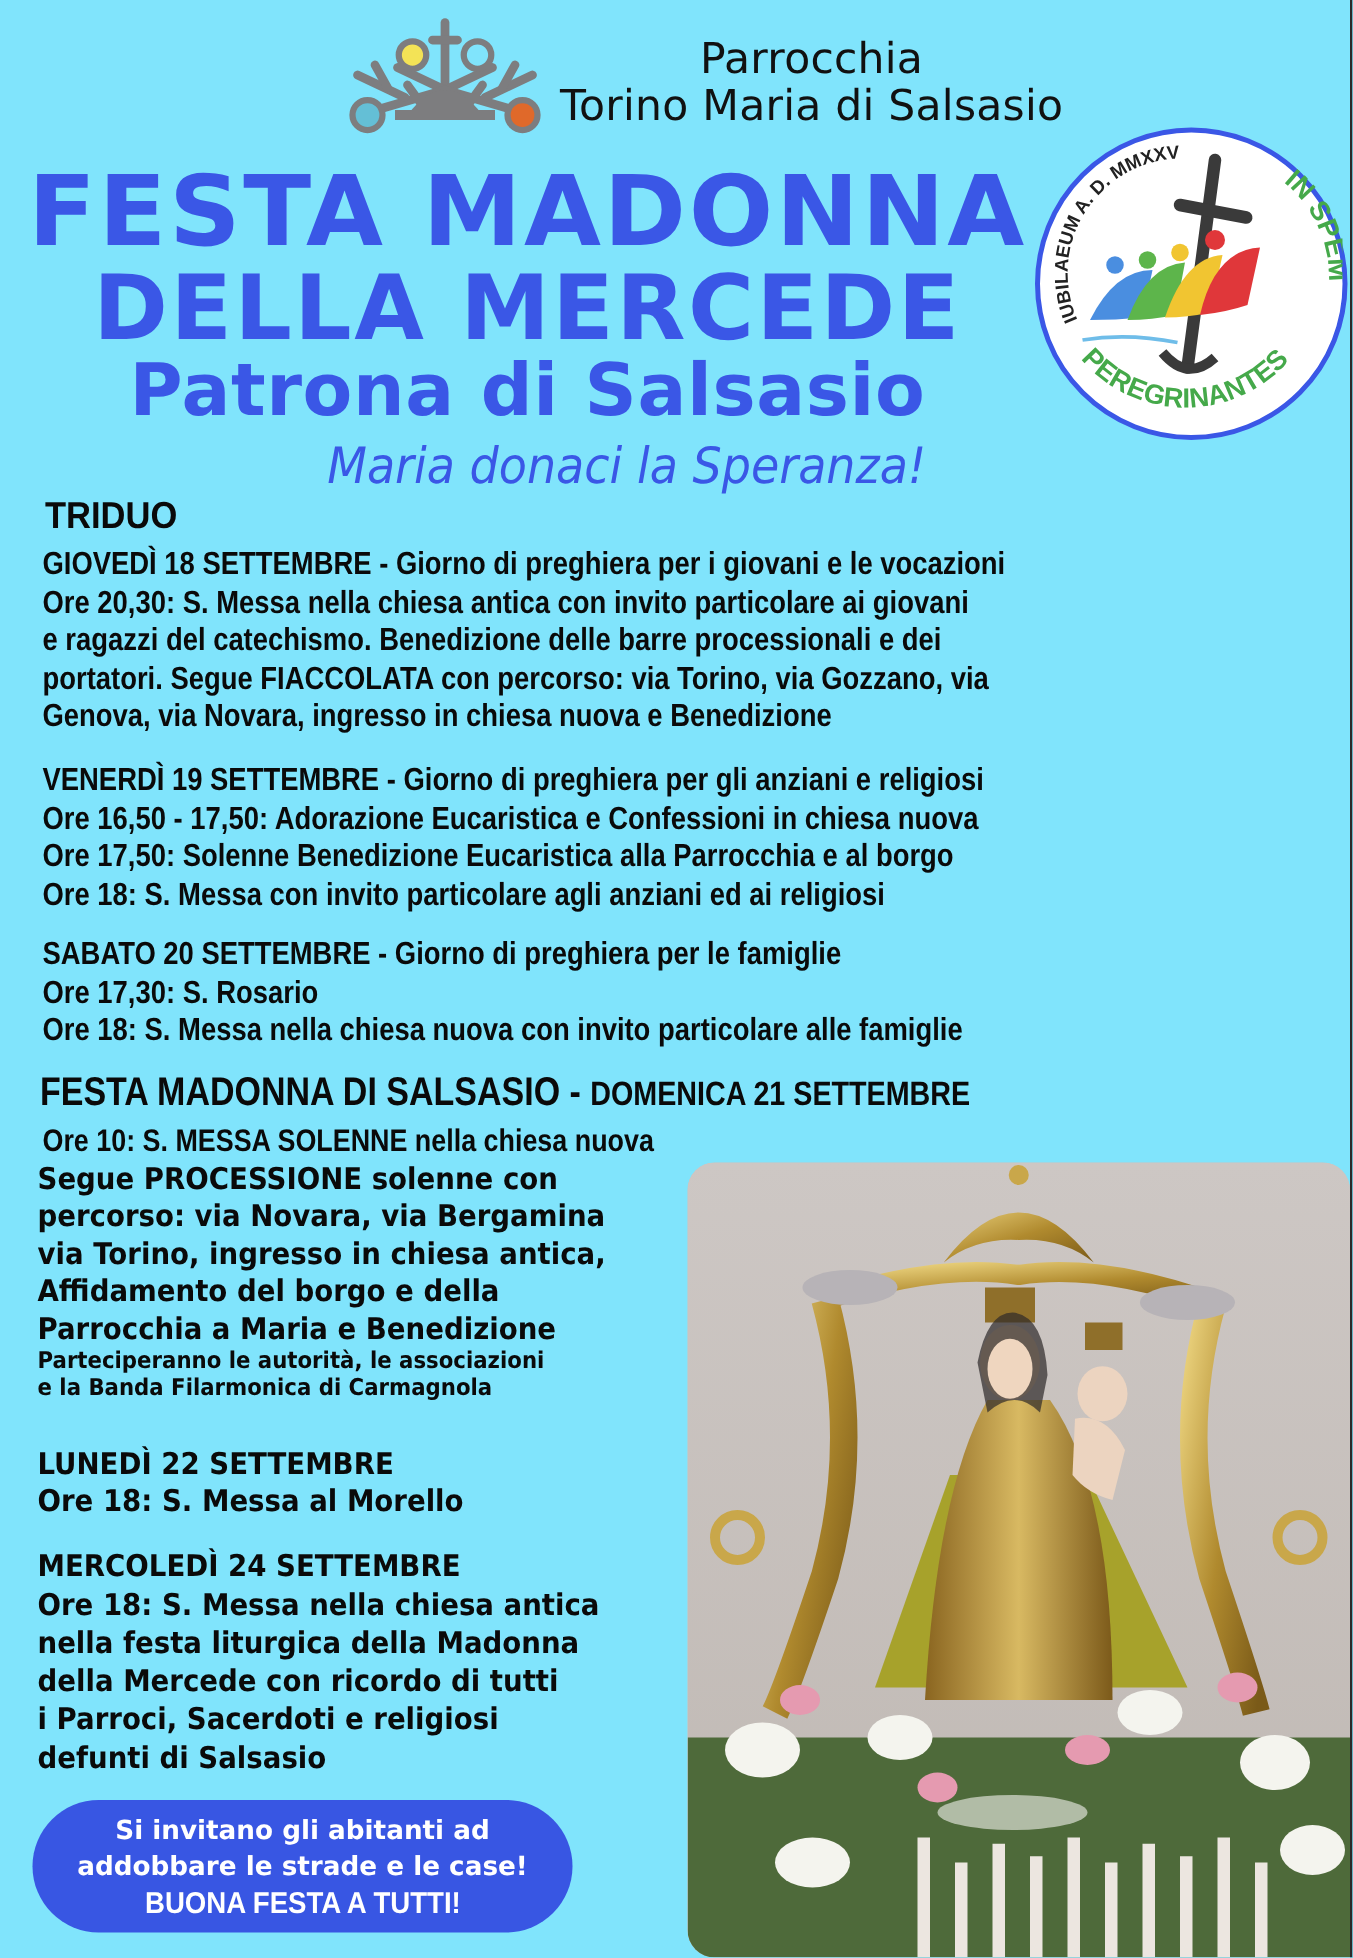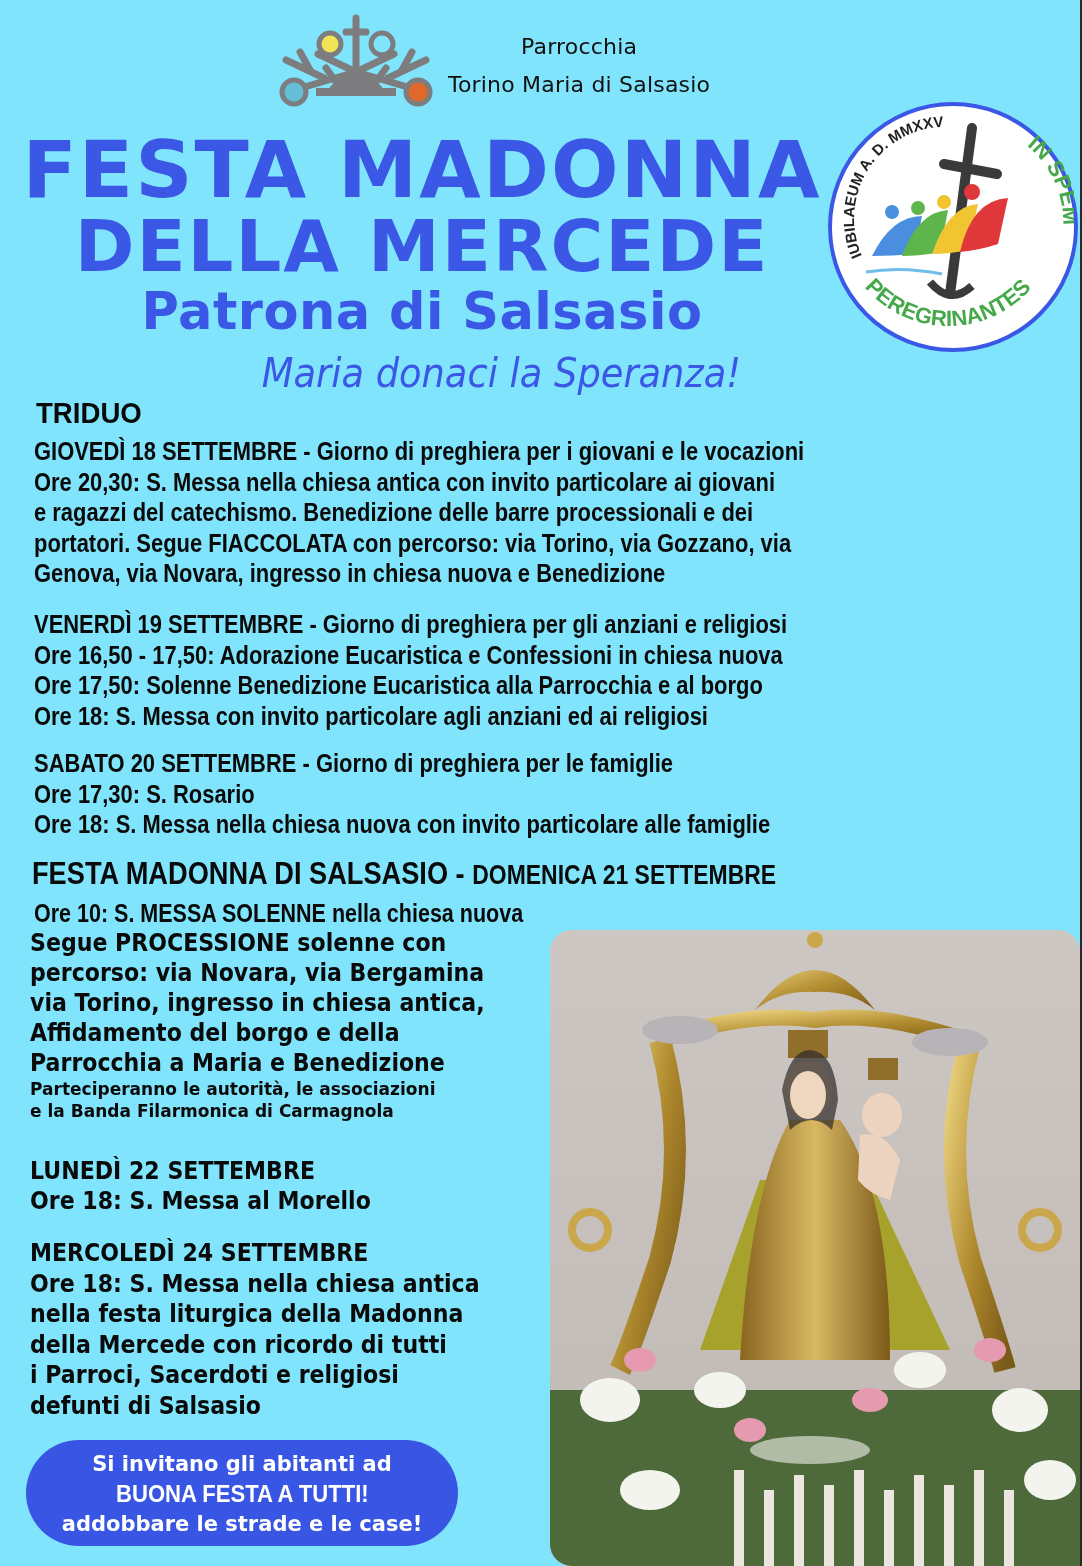--- a/index.html
+++ b/index.html
@@ -1,23 +1,23 @@
 <!DOCTYPE html>
 <html><head>
 <meta charset="utf-8">
 <style>
   html, body { margin:0; padding:0; }
   body { width:1082px; height:1566px; background:#80e4fc; position:relative; overflow:hidden; font-family:"Liberation Sans", sans-serif; color:#0a0a0a; }
   .edge { position:absolute; right:0; top:0; width:2px; height:1566px; background:#2a2a2a; }
   .abs { position:absolute; }
-  .parish { left:448px; top:28px; font-size:22px; line-height:38px; text-align:center; color:#111; font-family:"DejaVu Sans", sans-serif; font-weight:normal; letter-spacing:0.2px; }
+  .parish { left:448px; top:28px; font-size:34px; line-height:38px; text-align:center; color:#111; font-family:"DejaVu Sans", sans-serif; font-weight:normal; letter-spacing:0.2px; }
   .title { left:22px; width:800px; font-family:"DejaVu Sans", sans-serif; font-weight:bold; color:#3a57e6; text-align:center; letter-spacing:2px; }
   .t1 { top:128px; font-size:78px; line-height:84px; transform:scaleX(1.02); }
   .t2 { top:204px; font-size:72px; line-height:84px; }
-  .t3 { top:276px; font-size:51px; line-height:72px; font-weight:bold; letter-spacing:0.5px; }
+  .t3 { top:276px; font-size:58px; line-height:72px; font-weight:bold; letter-spacing:0.5px; }
   .motto { left:230px; top:350px; width:590px; text-align:center; font-size:40px; font-style:italic; color:#3a57e6; font-family:"DejaVu Sans", sans-serif; font-weight:normal; transform:scaleX(0.92); transform-origin:left; white-space:nowrap; }
   .cond { font-family:"Liberation Sans", sans-serif; font-weight:bold; transform-origin:left top; white-space:nowrap; }
   .h-triduo { left:36px; top:396px; font-size:30px; line-height:34px; transform:scaleX(0.92); }
   .block { left:34px; font-size:25.5px; line-height:30.5px; transform:scaleX(0.86); }
   .b1 { top:436px; }
   .b2 { top:609px; }
   .b3 { top:748px; }
   .festa-h { left:32px; top:855px; font-size:32px; line-height:36px; transform:scaleX(0.85); }
   .festa-h .dom { font-size:27px; }
   .wide { font-family:"DejaVu Sans", sans-serif; font-weight:bold; white-space:nowrap; transform-origin:left top; }
@@ -147,22 +147,22 @@
   <div>MERCOLEDÌ 24 SETTEMBRE</div>
   <div>Ore 18: S. Messa nella chiesa antica</div>
   <div>nella festa liturgica della Madonna</div>
   <div>della Mercede con ricordo di tutti</div>
   <div>i Parroci, Sacerdoti e religiosi</div>
   <div>defunti di Salsasio</div>
 </div>
 
 <div class="abs cta">
   <div>Si invitano gli abitanti ad</div>
+  <div>addobbare le strade e le case!</div>
   <div><span class="l3">BUONA FESTA A TUTTI!</span></div>
-  <div>addobbare le strade e le case!</div>
 </div>
 
 <div class="abs photo" title="Statua della Madonna della Mercede con Gesù Bambino, baldacchino dorato, fiori e candele">
   <svg width="530" height="636" viewBox="0 0 530 636">
     <defs>
       <linearGradient id="wall" x1="0" y1="0" x2="0" y2="1">
         <stop offset="0" stop-color="#cdc7c4"></stop>
           <stop offset="1" stop-color="#bfb8b3"></stop>
       </linearGradient>
       <linearGradient id="gold" x1="0" y1="0" x2="1" y2="1">

